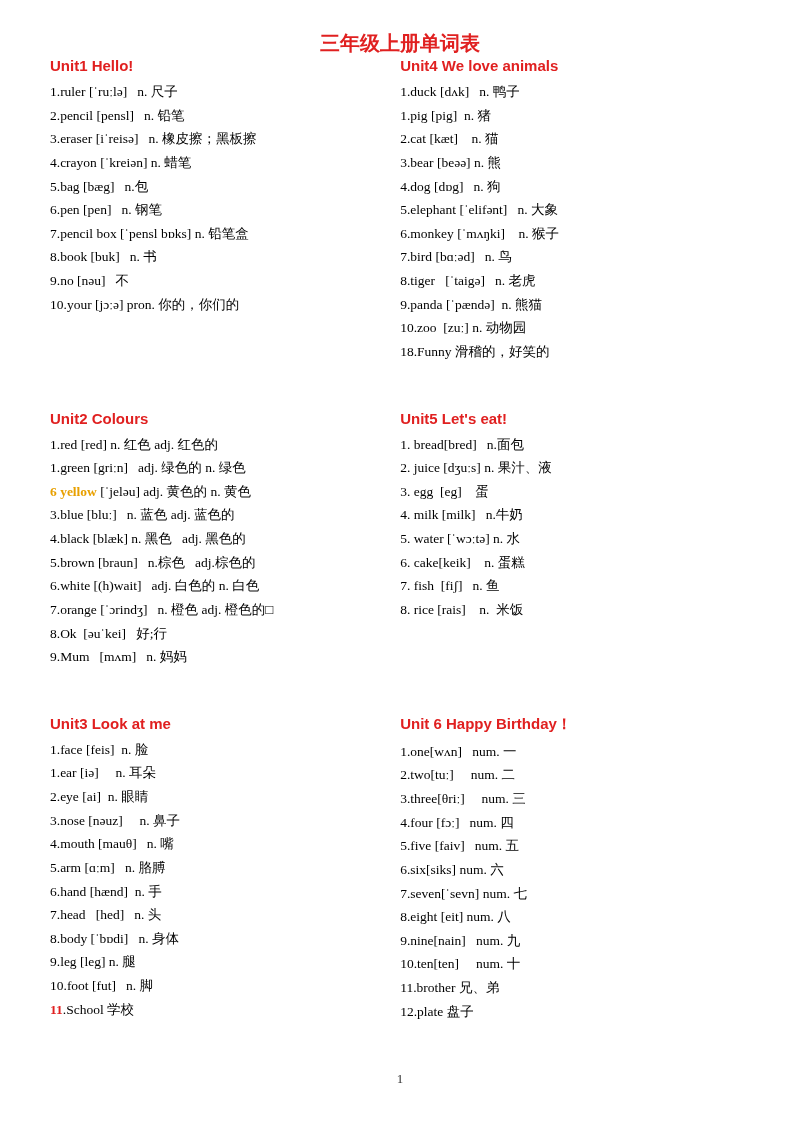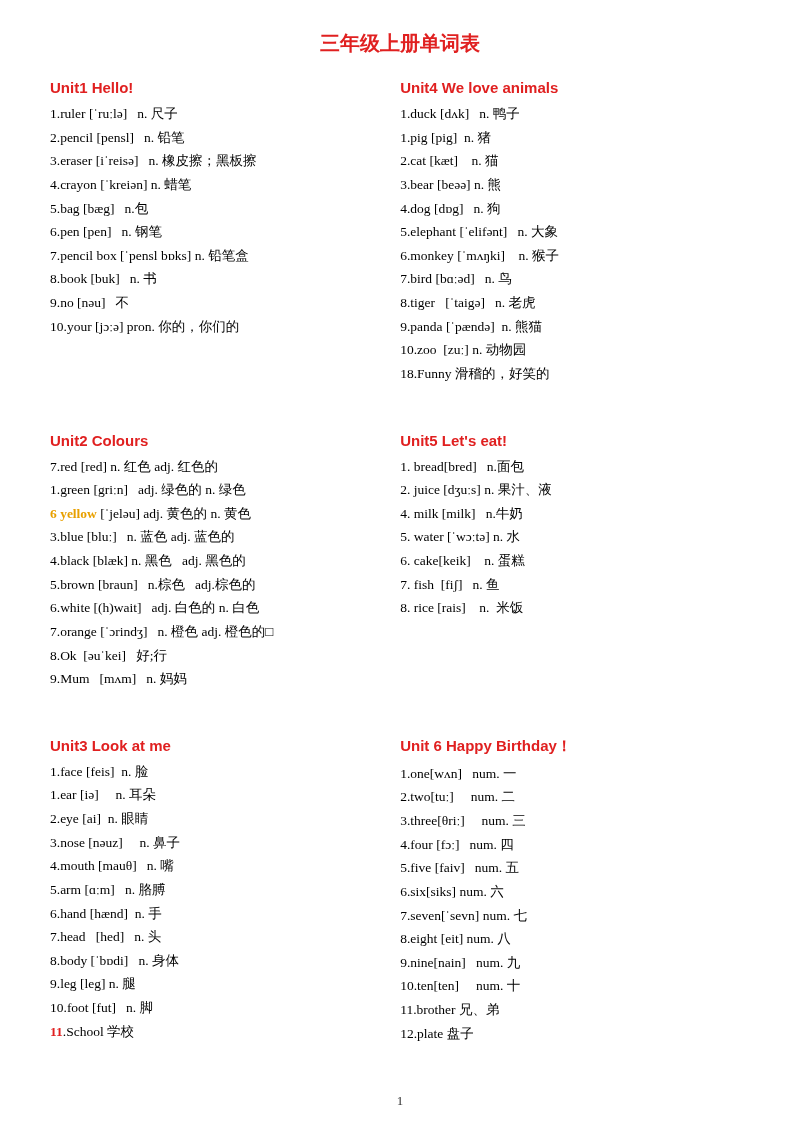--- a/index.html
+++ b/index.html
@@ -10,21 +10,20 @@
       color: #000;
       width: 800px;
       min-height: 1132px;
       padding: 30px 50px 40px 50px;
     }
     .page-title {
       text-align: center;
       color: #e02020;
       font-size: 20px;
       font-weight: bold;
-      margin-bottom: 22px;
       font-family: "SimHei", "Microsoft YaHei", sans-serif;
     }
     .two-col {
       display: flex;
       gap: 8px;
     }
     .col-left {
       width: 48%;
       padding-right: 10px;
     }
@@ -110,39 +109,40 @@
   </div>
 </div>
 
 <div class="spacer-lg"></div>
 
 <div class="two-col">
   <div class="col-left">
     <div class="section-block">
       <div class="unit-title">Unit2  Colours</div>
       <ul class="word-list">
-        <li>7.red [red] n. 红色 adj. 红色的</li>
+        <li>1.red [red] n. 红色 adj. 红色的</li>
         <li>1.green [griːn]&nbsp;&nbsp; adj. 绿色的 n. 绿色</li>
         <li><span class="highlight-yellow">6 yellow</span> [ˈjeləu] adj. 黄色的 n. 黄色</li>
         <li>3.blue [bluː]&nbsp;&nbsp; n. 蓝色 adj. 蓝色的</li>
         <li>4.black [blæk] n. 黑色&nbsp;&nbsp; adj. 黑色的</li>
         <li>5.brown [braun]&nbsp;&nbsp; n.棕色&nbsp;&nbsp; adj.棕色的</li>
         <li>6.white [(h)wait]&nbsp;&nbsp; adj. 白色的 n. 白色</li>
         <li>7.orange [ˈɔrindʒ]&nbsp;&nbsp; n. 橙色 adj. 橙色的□</li>
         <li>8.Ok&nbsp; [əuˈkei]&nbsp;&nbsp; 好;行</li>
         <li>9.Mum&nbsp;&nbsp; [mʌm]&nbsp;&nbsp; n. 妈妈</li>
       </ul>
     </div>
   </div>
   <div class="col-right">
     <div class="section-block">
       <div class="unit-title">Unit5  Let's eat!</div>
       <ul class="word-list">
         <li>1. bread[bred]&nbsp;&nbsp; n.面包</li>
         <li>2. juice [dʒuːs] n. 果汁、液</li>
+        <li>3. egg&nbsp; [eg]&nbsp;&nbsp;&nbsp; 蛋</li>
         <li>4. milk [milk]&nbsp;&nbsp; n.牛奶</li>
         <li>5. water [ˈwɔːtə] n. 水</li>
         <li>6. cake[keik]&nbsp;&nbsp;&nbsp; n. 蛋糕</li>
         <li>7. fish&nbsp; [fiʃ]&nbsp;&nbsp; n. 鱼</li>
         <li>8. rice [rais]&nbsp;&nbsp;&nbsp; n.&nbsp; 米饭</li>
       </ul>
     </div>
   </div>
 </div>
 

